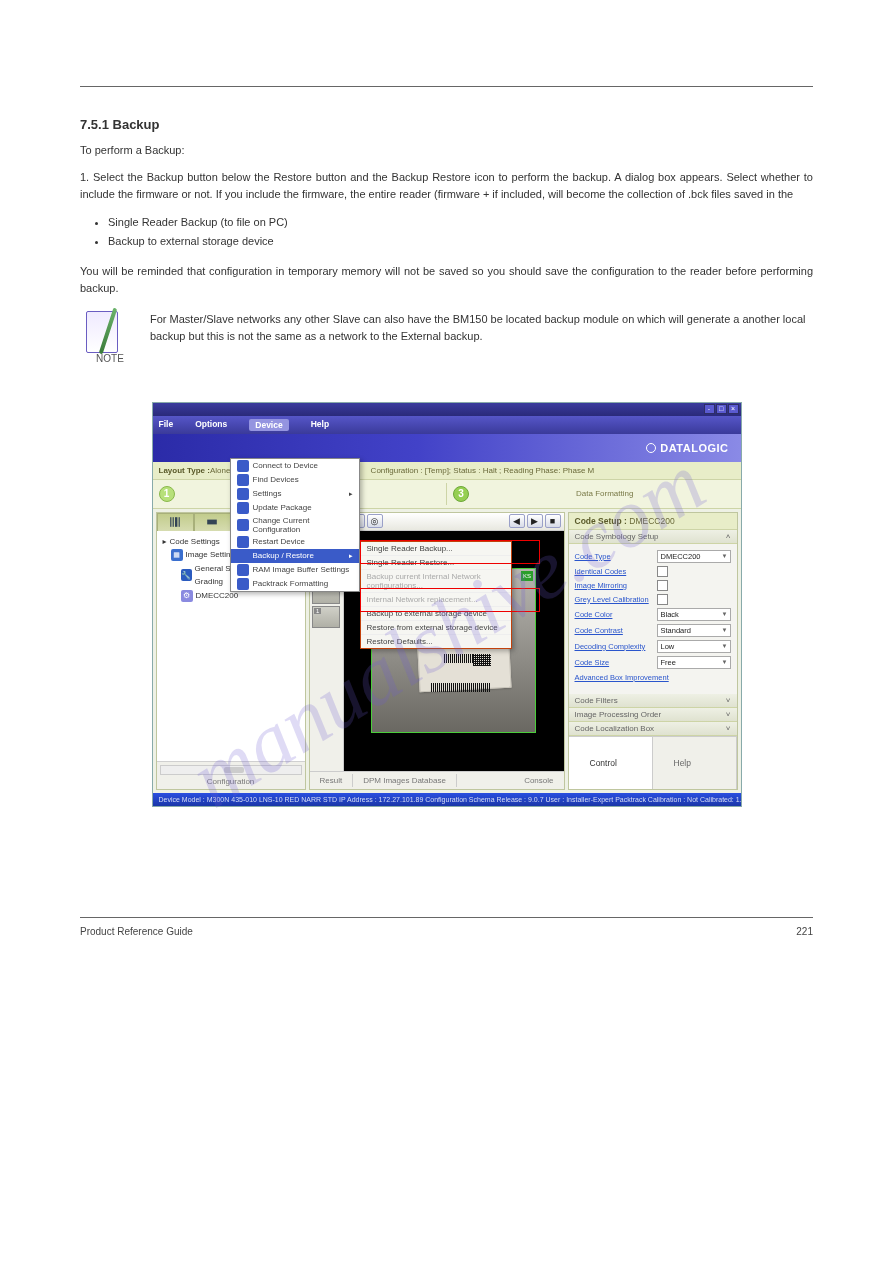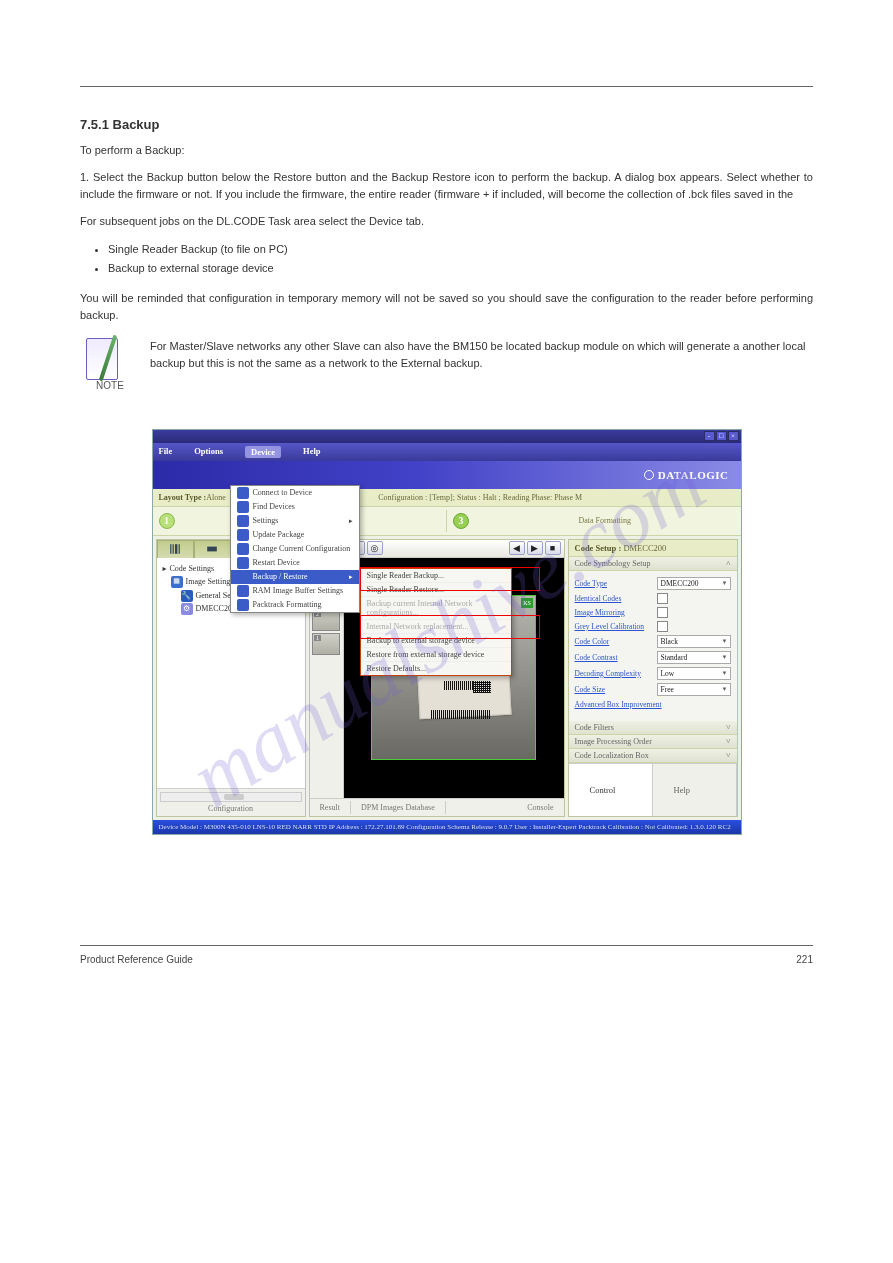--- a/index.html
+++ b/index.html
@@ -12,21 +12,21 @@
   h3.sect-title { font-size: 13px; font-weight: bold; margin: 4px 0 10px 0; }
   .body-text { font-size: 11px; line-height: 1.55; margin-bottom: 10px; text-align: justify; }
   .bullets { margin: 4px 0 12px 28px; font-size: 11px; line-height: 1.7; }
   .bullets li { list-style: disc; }
   .note-row { display: flex; align-items: flex-start; gap: 10px; margin: 10px 0 24px 0; }
   .note-icon { width: 46px; height: 52px; position: relative; flex: 0 0 auto; }
   .note-icon .sheet { position: absolute; left: 6px; top: 4px; width: 32px; height: 42px; border: 1px solid #6a5dc2; border-radius: 2px; background: linear-gradient(180deg,#efeaff,#fff); }
   .note-icon .pen { position: absolute; left: 26px; top: 0; width: 4px; height: 48px; background: linear-gradient(180deg,#6bb36b,#3a7a3a); border-radius: 2px; transform: rotate(18deg); }
   .note-text { font-size: 11px; line-height: 1.55; padding-top: 4px; }
   .note-label { text-align: center; font-size: 10px; color: #555; margin-top: -6px; margin-bottom: 14px; width: 60px; }
-  .fig-wrap { display:flex; justify-content:center; margin-top: 14px; font-family: Liberation Serif, serif; }
+  .fig-wrap { display:flex; justify-content:center; margin-top: 14px; }
   .app { width: 590px; border: 1px solid #8aa; font-size: 9px; color: #222; background: #eef1e5; position: relative; }
   .titlebar { height: 13px; background: linear-gradient(180deg,#3b3b9e,#2a2a7a); position: relative; }
   .winbtns { position:absolute; right:2px; top:1px; display:flex; gap:1px; }
   .winbtns span { width:11px; height:10px; background:#5a5ad0; border:1px solid #2d2d66; font-size:7px; color:#fff; text-align:center; line-height:8px; }
   .menubar { background: linear-gradient(180deg,#5656c8,#3a3a9a); color:#fff; padding: 3px 6px; display:flex; gap:22px; font-size:8.5px; font-weight:bold; }
   .menubar span:nth-child(3){ background:#9494e0; padding:1px 6px; border-radius:2px; }
   .banner { height: 28px; background: linear-gradient(90deg,#2b2ba8 0%, #4242c8 45%, #8a8ae6 100%); display:flex; justify-content:flex-end; align-items:center; padding-right:12px; color:#fff; font-weight:bold; font-size:11px; letter-spacing:0.5px; }
   .banner .gear { width:10px;height:10px;border:1.5px solid #fff;border-radius:50%; margin-right:4px; }
   .context-bar { background:#e8edc8; padding:4px 6px; font-size:8px; color:#6a6a3a; display:flex; align-items:center; border-bottom:1px solid #cdd4a6; }
   .context-bar b { color:#5a5a2a; }
@@ -100,21 +100,20 @@
 <body>
 
 <div class="wm">manualshive.com</div>
 
 <div class="page">
   <hr class="hr-top">
 
   <h3 class="sect-title">7.5.1 Backup</h3>
   <p class="body-text">To perform a Backup:</p>
   <p class="body-text">1. Select the Backup button below the Restore button and the Backup Restore icon to perform the backup. A dialog box appears. Select whether to include the firmware or not. If you include the firmware, the entire reader (firmware + if included, will become the collection of .bck files saved in the</p>
-  <p class="body-text">For subsequent jobs on the DL.CODE Task area select the Device tab.</p>
   <ul class="bullets">
     <li>Single Reader Backup (to file on PC)</li>
     <li>Backup to external storage device</li>
   </ul>
   <p class="body-text">You will be reminded that configuration in temporary memory will not be saved so you should save the configuration to the reader before performing backup.</p>
 
   <div class="note-row">
     <div>
       <div class="note-icon">
         <div class="sheet"></div>

